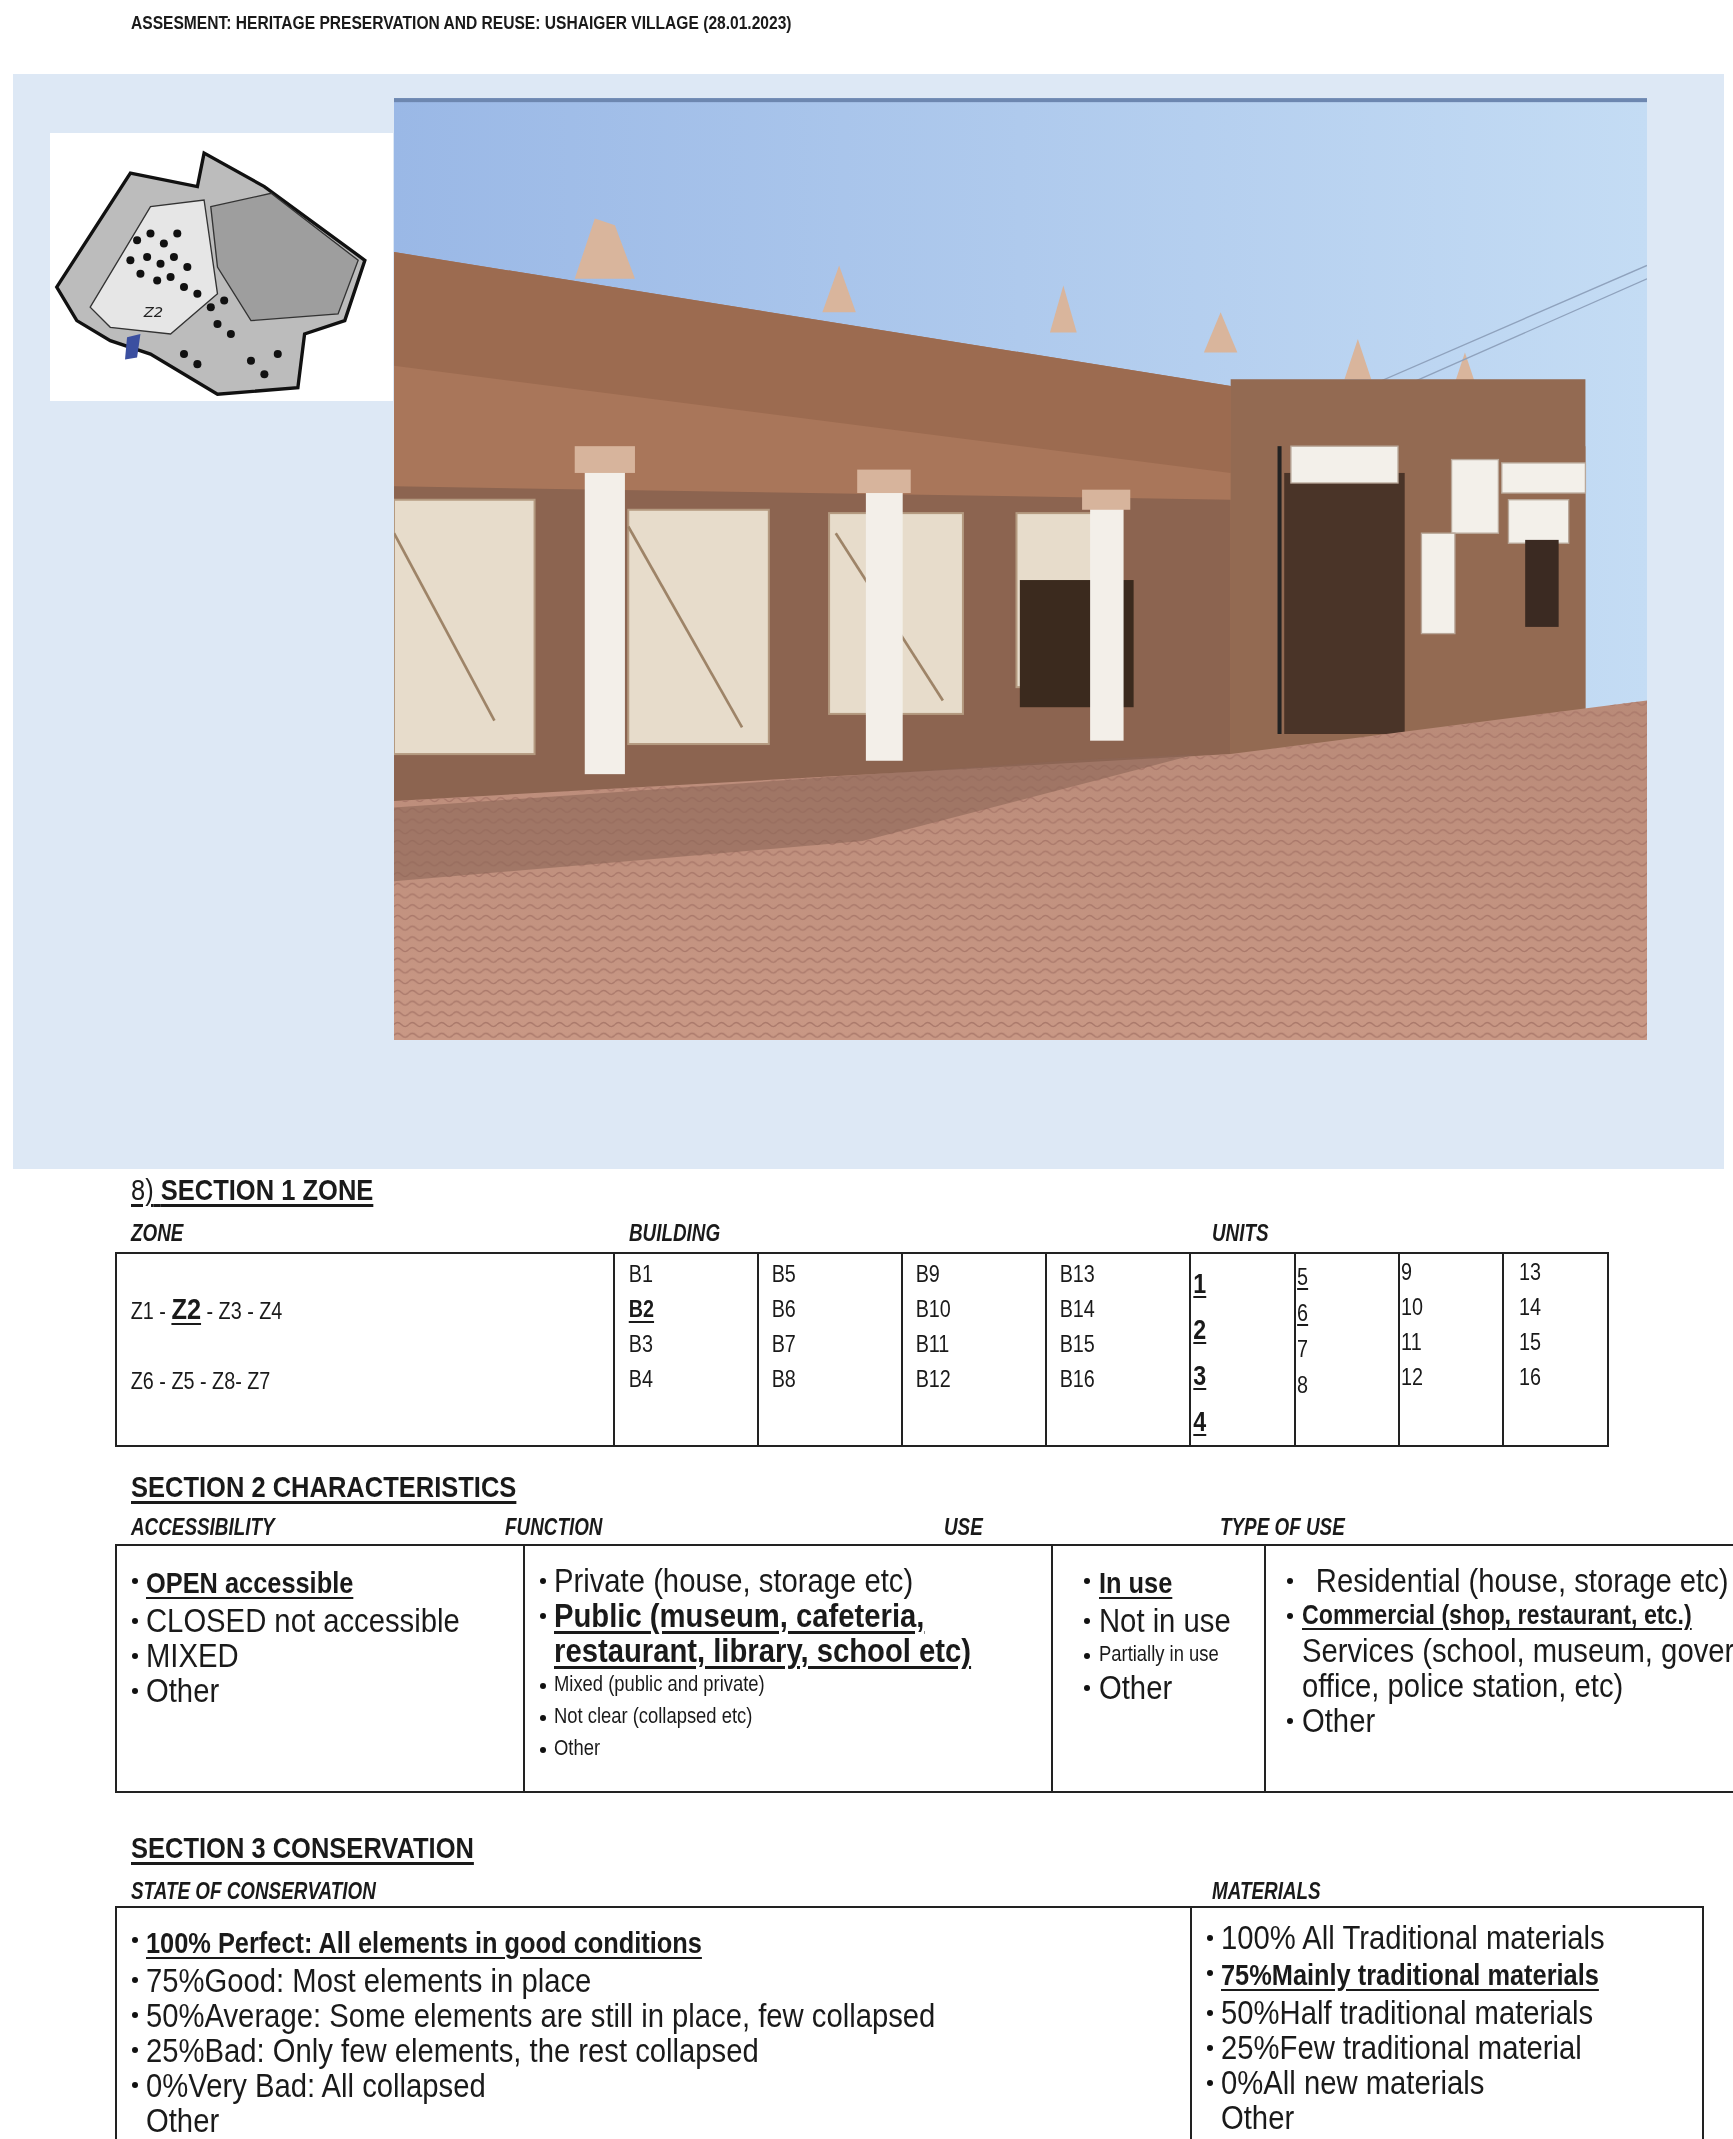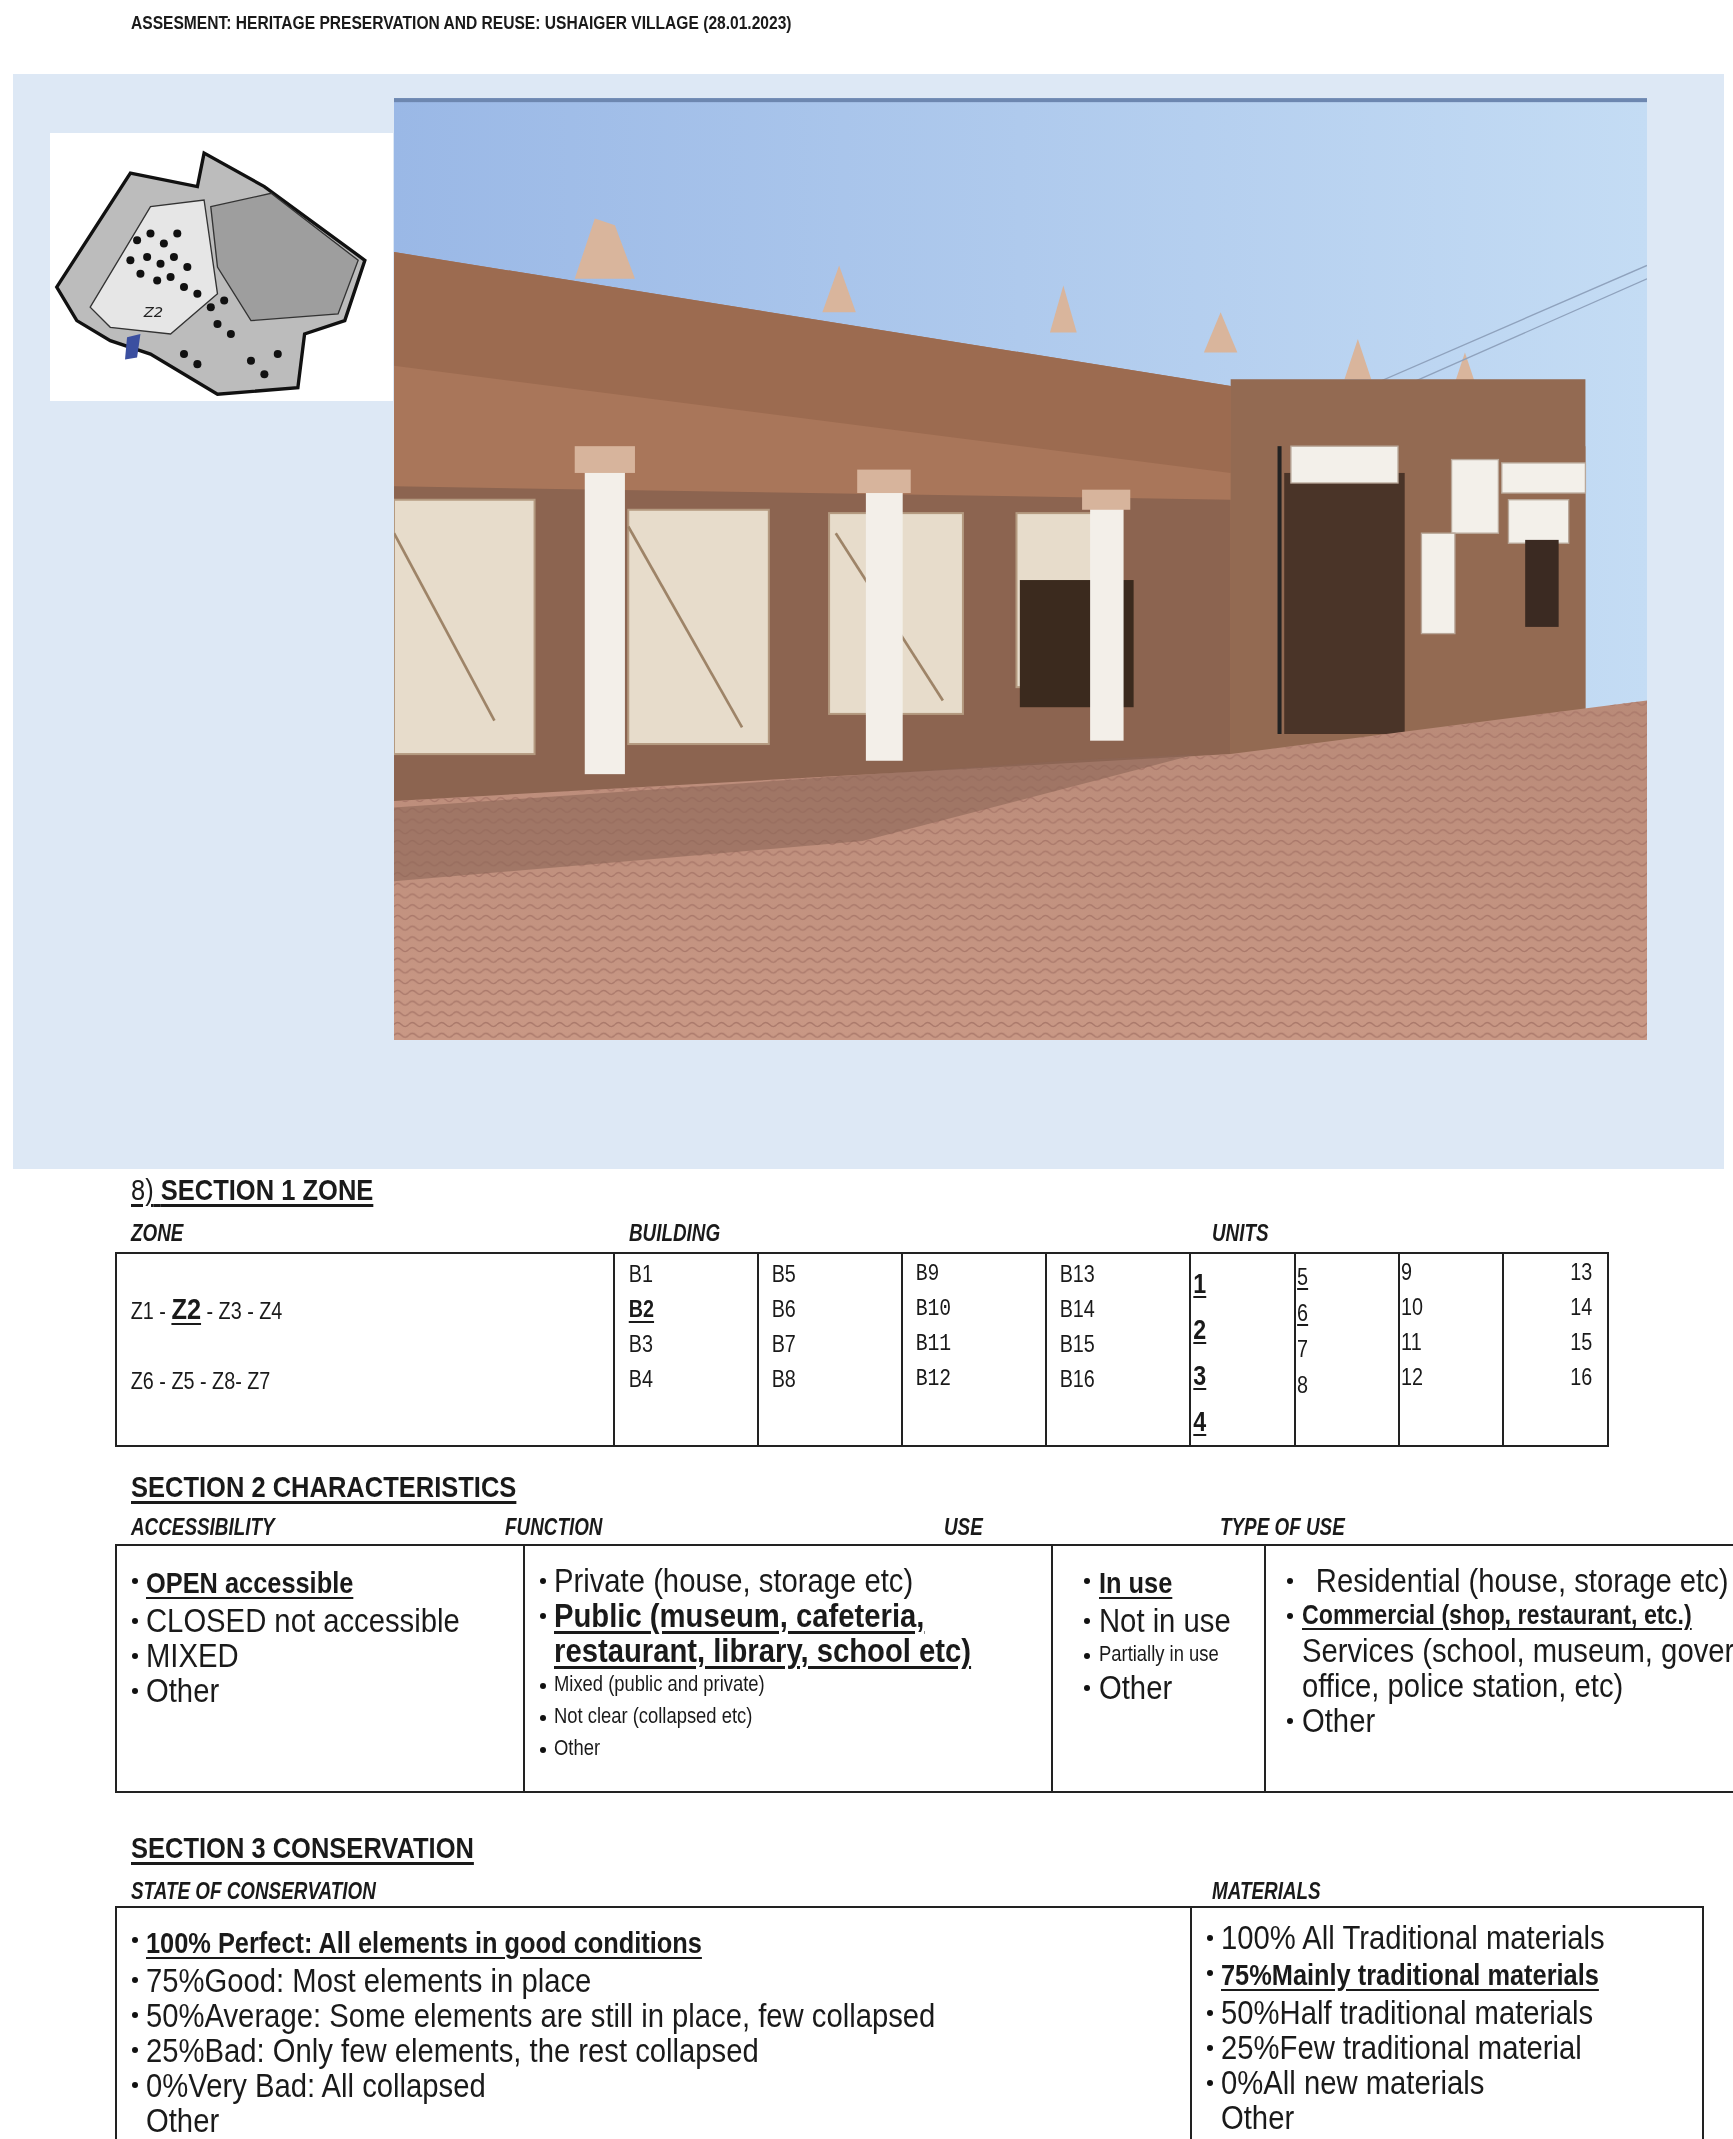--- a/index.html
+++ b/index.html
@@ -175,21 +175,21 @@
       </div>
     </td>
     <td style="width:143px;">
       <div class="cell-text" style="padding:2.7px 0 0 14.7px;">
         <div>B5</div>
         <div>B6</div>
         <div>B7</div>
         <div>B8</div>
       </div>
     </td>
-    <td style="width:143px;font-family:Liberation Mono, monospace;">
+    <td style="width:143px;">
       <div class="cell-text" style="padding:2.7px 0 0 14.7px;">
         <div>B9</div>
         <div>B10</div>
         <div>B11</div>
         <div>B12</div>
       </div>
     </td>
     <td style="width:143px;">
       <div class="cell-text" style="padding:2.7px 0 0 14.7px;">
         <div>B13</div>
@@ -215,21 +215,21 @@
       </div>
     </td>
     <td style="width:103px;">
       <div class="cell-text" style="padding:1.3px 0 0 1.3px;">
         <div>9</div>
         <div>10</div>
         <div>11</div>
         <div>12</div>
       </div>
     </td>
-    <td style="width:103px;text-align:right;">
+    <td style="width:103px;">
       <div class="cell-text" style="padding:1.3px 0 0 17.4px;">
         <div>13</div>
         <div>14</div>
         <div>15</div>
         <div>16</div>
       </div>
     </td>
   </tr>
 </tbody>
   </table>

